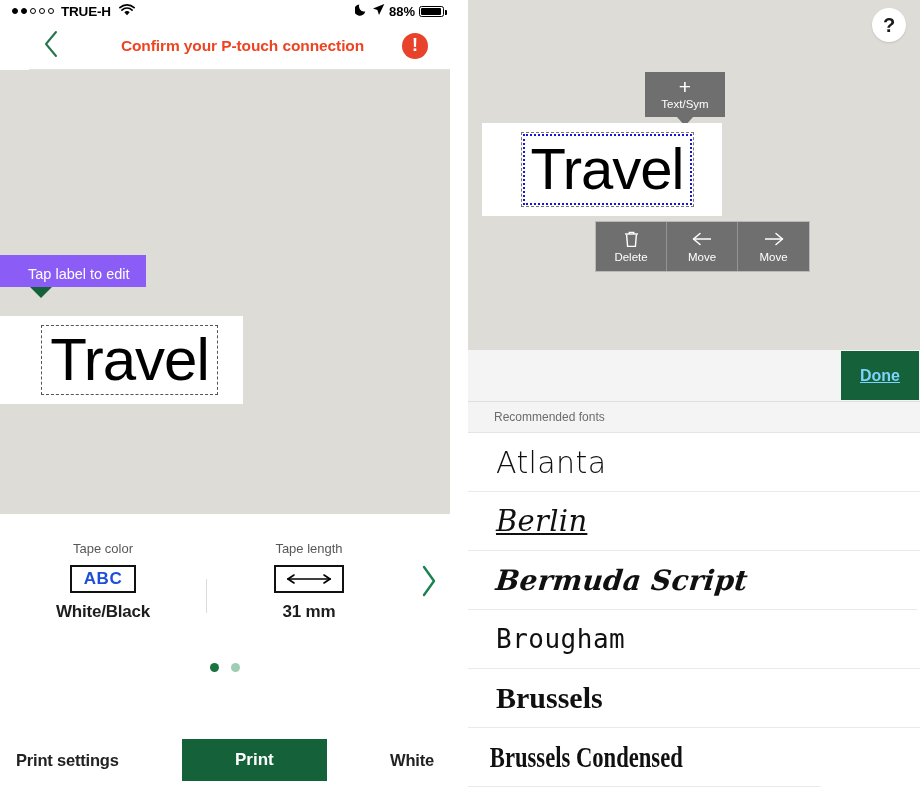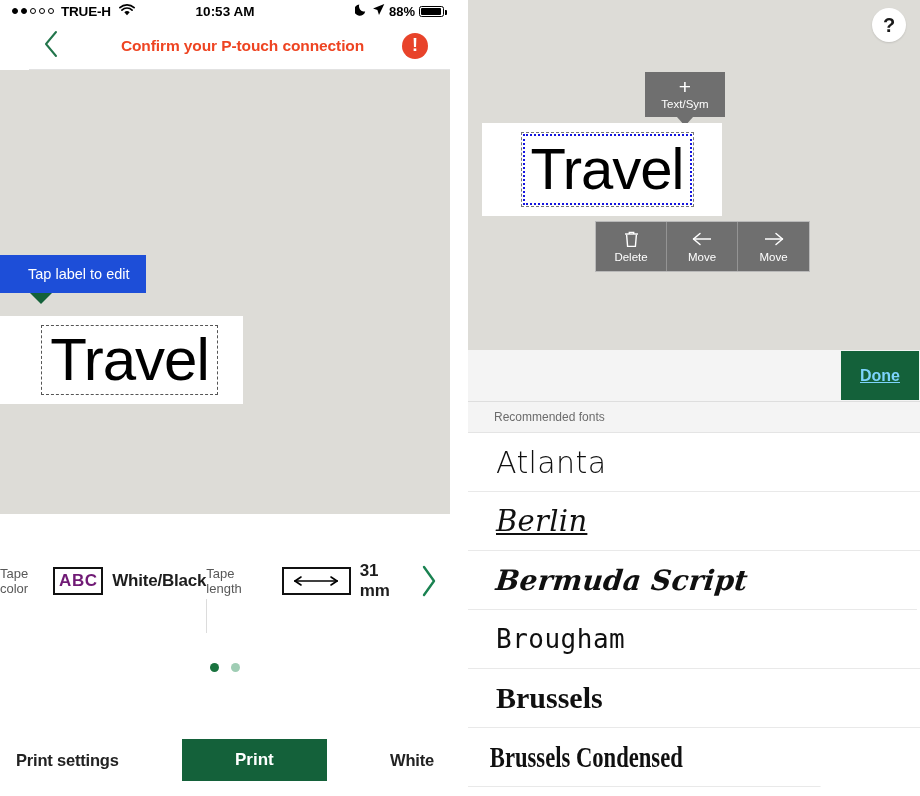--- a/index.html
+++ b/index.html
@@ -55,22 +55,22 @@
     color:#fff; font-weight:bold; font-size:18px; line-height:1; cursor:pointer;
   }
   .alert-badge span { margin-top:-1px; }
 
   .canvas-left {
     position:relative; height:444px; width:100%;
     background:#dddcd7;
   }
   .tooltip {
     position:absolute; left:0px; top:185px;
-    background:#1d4ed8; color:#fff;
-    font-size:14.5px; padding:11px 16px 11px 28px;
+    background:#8b5cf6; color:#fff;
+    font-size:14.5px; padding:11px 16px 5px 28px;
     white-space:nowrap;
   }
   .tooltip::after {
     content:""; position:absolute; left:30px; bottom:-11px;
     border-left:11px solid transparent; border-right:11px solid transparent;
     border-top:11px solid #14613a;
   }
   .label-tape-left {
     position:absolute; left:0px; top:246px; width:243px; height:88px;
     background:#fff; display:flex; align-items:center; justify-content:center;
@@ -80,32 +80,32 @@
     font-size:60px; line-height:1.02; color:#000;
     font-family:"Liberation Sans", sans-serif; letter-spacing:-1px;
     margin-left:16px;
   }
 
   .settings-row {
     height:130px; background:#fff; display:flex; align-items:center;
     position:relative; padding-top:4px;
   }
   .setting {
-    flex:1; display:flex; flex-direction:row; align-items:center; justify-content:center;
+    flex:1; display:flex; flex-direction:column; align-items:center; justify-content:center;
     gap:9px; cursor:pointer; position:relative;
   }
   .setting + .setting::before {
     content:""; position:absolute; left:0; top:38px; height:34px; width:1px; background:#dcdcdc;
   }
   .set-title { font-size:13px; color:#585858; }
   .set-value { font-size:17px; color:#1d1d1d; font-weight:bold; letter-spacing:-0.2px; }
   .icon-box {
     width:66px; height:28px; border:2px solid #111; background:#fff;
     display:flex; align-items:center; justify-content:center;
-    font-size:17px; font-weight:bold; color:#701a75; letter-spacing:0.5px;
+    font-size:17px; font-weight:bold; color:#1d4ed8; letter-spacing:0.5px;
   }
   .icon-box.wide { width:70px; }
   .frame-icon { position:relative; overflow:hidden; }
   .next-chevron { width:34px; display:flex; align-items:center; justify-content:center; cursor:pointer; margin-right:4px;}
 
   .pager { height:46px; display:flex; align-items:center; justify-content:center; gap:12px; background:#fff; }
   .pg-dot { width:9px; height:9px; border-radius:50%; }
   .pg-dot.active { background:#19733f; }
   .pg-dot.inactive { background:#9fcdb4; }
 
@@ -212,21 +212,20 @@
         </span>
         <span class="carrier">TRUE-H</span>
         <span class="wifi-ico">
           <svg width="16" height="12" viewBox="0 0 16 12">
             <path d="M8 11.2 L5.3 8.2 a4 4 0 0 1 5.4 0 Z" fill="#000"></path>
             <path d="M2.9 6.1 a7.3 7.3 0 0 1 10.2 0" stroke="#000" stroke-width="1.7" fill="none" stroke-linecap="round"></path>
             <path d="M0.9 3.7 a10.3 10.3 0 0 1 14.2 0" stroke="#000" stroke-width="1.7" fill="none" stroke-linecap="round"></path>
           </svg>
         </span>
       </div>
-      <div class="sb-center">10:53 AM</div>
       <div class="sb-right">
         <span>
           <svg width="13" height="13" viewBox="0 0 13 13">
             <path d="M10.2 8.4 A5.2 5.2 0 0 1 4.3 1.6 A5.6 5.6 0 1 0 10.2 8.4 Z" fill="#000"></path>
           </svg>
         </span>
         <span>
           <svg width="13" height="13" viewBox="0 0 13 13">
             <path d="M12.3 1 L1 5.6 L5.4 7.1 L7 11.9 Z" fill="#000"></path>
           </svg>

